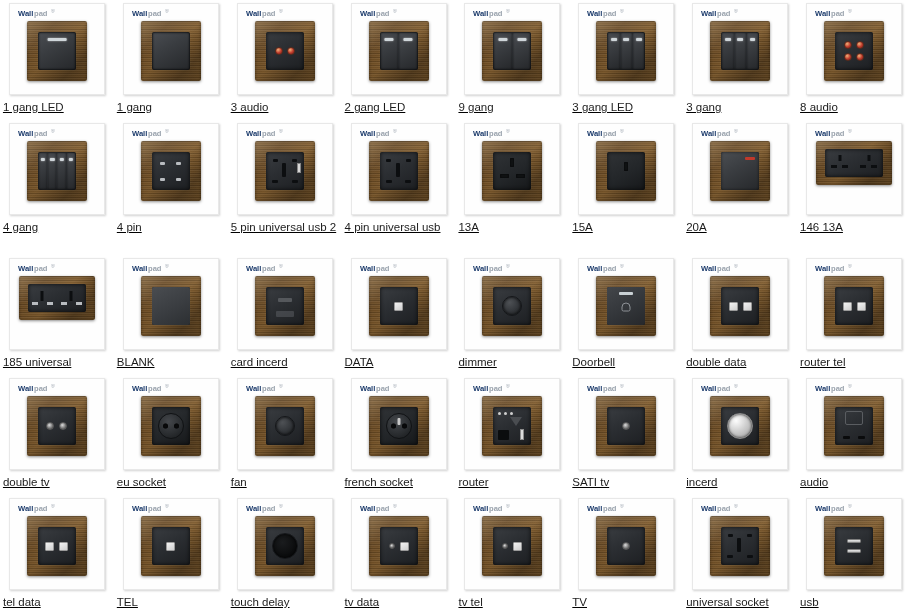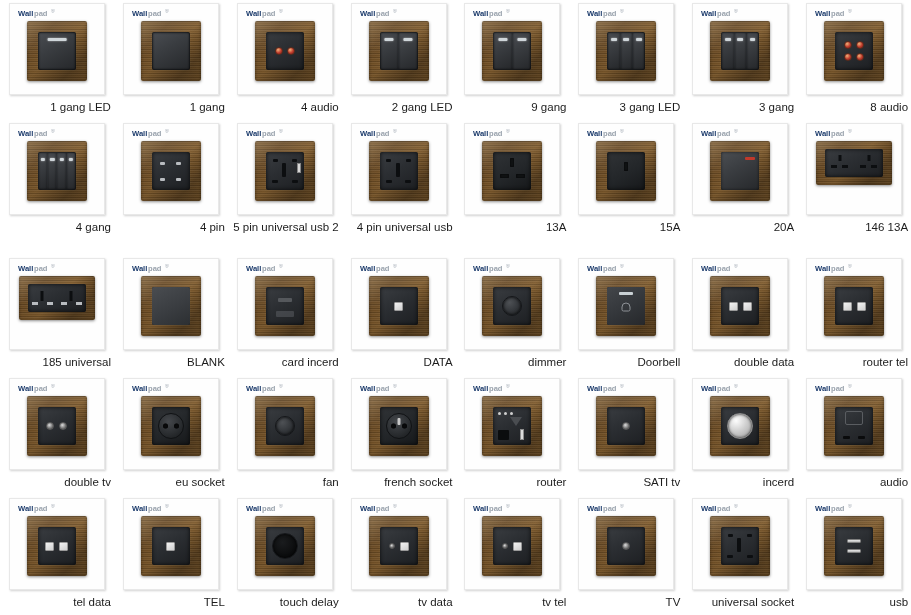--- a/index.html
+++ b/index.html
@@ -9,20 +9,21 @@
     background: #ffffff;
     font-family: "Liberation Sans", sans-serif;
     overflow: hidden;
   }
   #grid {
     display: grid;
     grid-template-columns: repeat(8, 113.875px);
     grid-template-rows: 120px 135px 120px 120px 120px;
     width: 911px;
     height: 615px;
+    text-decoration: underline;
   }
   .tile {
     position: relative;
     display: flex;
     flex-direction: column;
     align-items: center;
     padding-top: 3px;
   }
   .card {
     position: relative;
@@ -275,21 +276,21 @@
   .doorbell .bell { position: absolute; left: 50%; top: 52%; transform: translate(-50%,-50%); width: 9px; height: 9px; border: 1px solid #8d9196; border-radius: 50% 50% 2px 2px; }
 
   
   .fourpin { display: grid; grid-template-columns: 1fr 1fr; grid-template-rows: 1fr 1fr; gap: 6px; align-items: center; justify-items: center; width: 100%; height: 100%; padding: 6px; }
   .fourpin i { width: 5px; height: 3px; background: #b9bcc0; border-radius: 1px; display: block; }
 
   .caption {
     margin-top: 5px;
     font-size: 11.5px;
     color: #1c1c1c;
-    text-align: right;
+    text-align: left;
     line-height: 1.22;
     width: 108px;
     word-wrap: break-word;
   }
 </style>
 </head>
 <body>
 
 <div id="grid">
     <div class="tile">
@@ -349,21 +350,21 @@
           <span class="plate">
             <span class="mod">
               <div class="posts two">
                 <i class="post"></i>
                 <i class="post"></i>
               </div>
             </span>
           </span>
         </span>
       </div>
-      <div class="caption">4 audio</div>
+      <div class="caption">3 audio</div>
     </div>
     <div class="tile">
       <div class="card">
         <span class="logo">
           <svg width="44" height="9" viewBox="0 0 44 9">
             <text x="0" y="7.4" font-family="Liberation Sans, sans-serif" font-size="7.6" font-weight="bold" fill="#1b3a6b">Wall</text>
             <text x="16" y="7.4" font-family="Liberation Sans, sans-serif" font-size="7.6" font-weight="bold" fill="#9aa3ad">pad</text>
             <text x="33" y="4.2" font-family="Liberation Sans, sans-serif" font-size="5" fill="#9aa3ad">®</text>
           </svg>
         </span>

